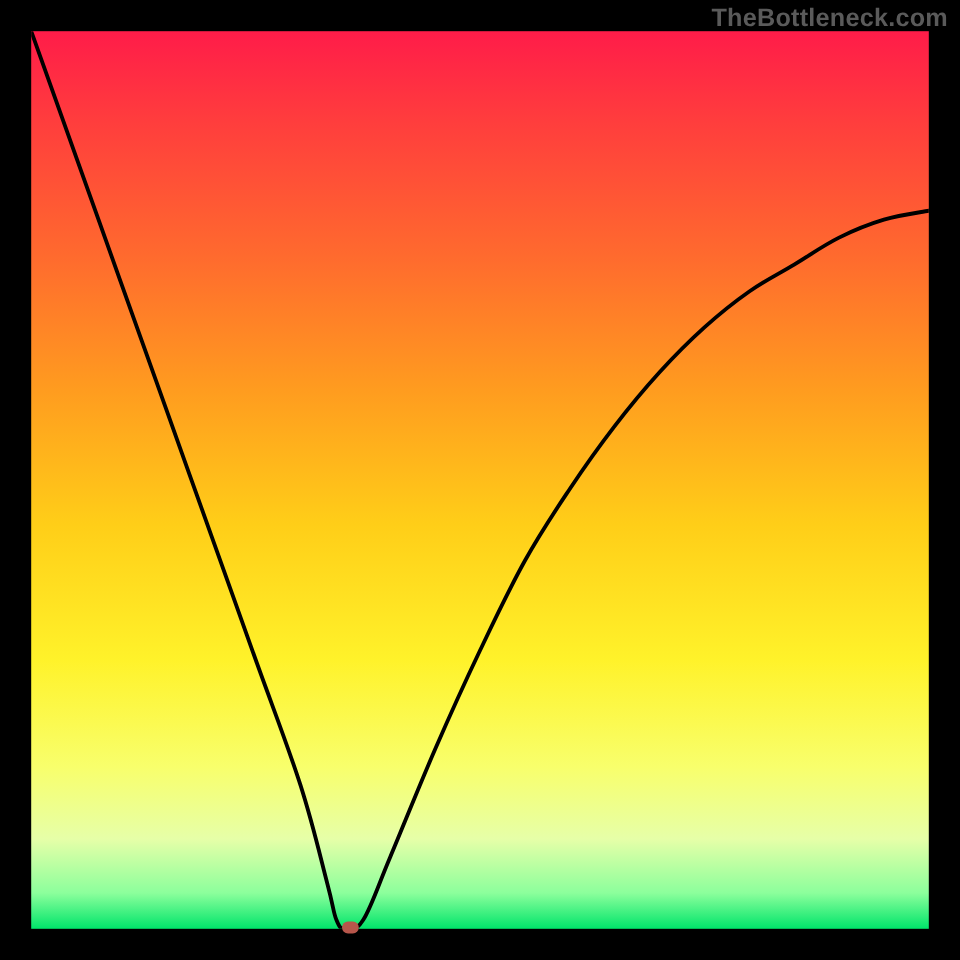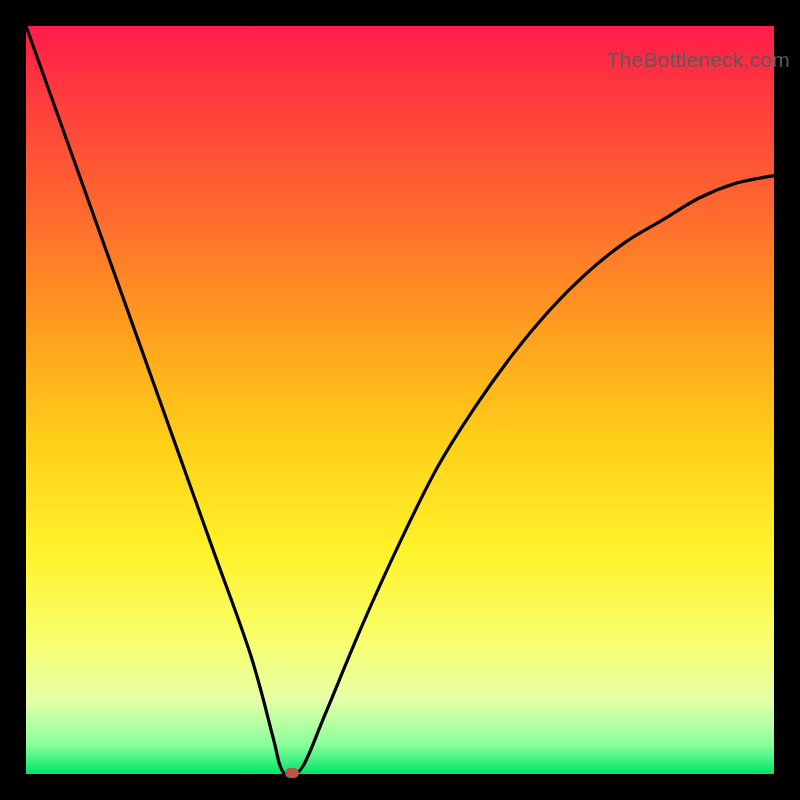--- a/index.html
+++ b/index.html
@@ -36,24 +36,23 @@
       #8cff9c 96%,
       #00e46a 100%
     );
   }
   .watermark {
     position: absolute;
     top: 4px;
     right: 10px;
     color: #5a5a5a;
     font-size: 21px;
-    font-weight: 400;
+    font-weight: 700;
     letter-spacing: 0.2px;
     z-index: 5;
-    margin-top: 44px;
   }
   svg.curve {
     position: absolute;
     left: 0;
     top: 0;
     width: 748px;
     height: 748px;
     z-index: 2;
   }
   .marker {

